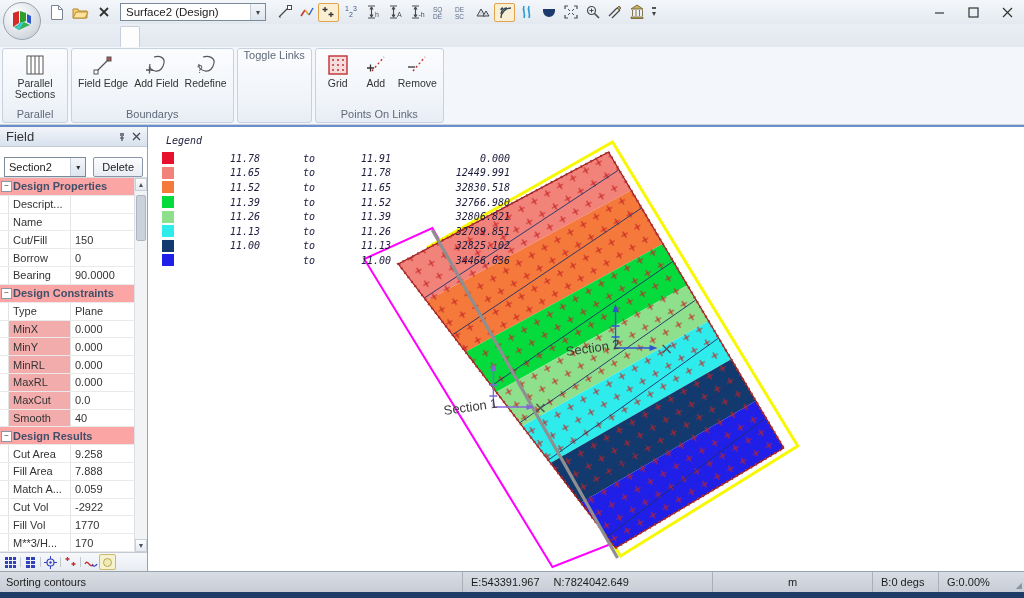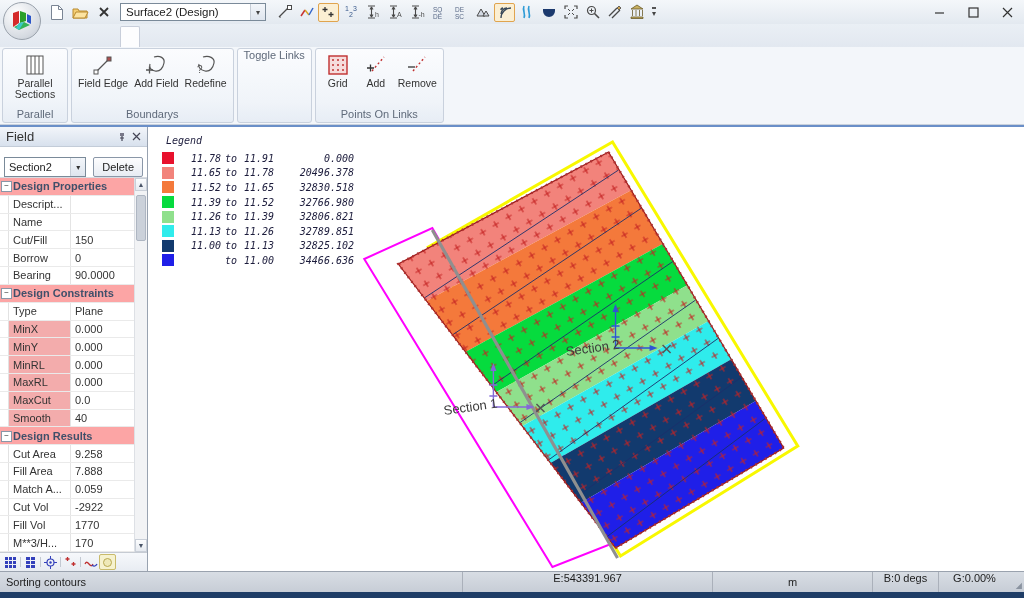--- a/index.html
+++ b/index.html
@@ -80,32 +80,32 @@
   .mbtn { width:17px; height:16px; display:flex; align-items:center; justify-content:center; border:1px solid transparent; }
   .mbtn.pressed { background:#F6F2CF; border-color:#C9BB6B; border-radius:2px; }
   .msep { width:1px; height:10px; background:#C3C9D2; margin:0 1px; }
 
   
   .canvas { flex:1; position:relative; background:#fff; overflow:hidden; }
   .canvas svg.map { position:absolute; inset:0; }
   .legend { position:absolute; left:14px; top:8px; font-family:"DejaVu Sans Mono", monospace; font-style:italic;
             font-size:10px; color:#1C1C3C; z-index:5; }
   .legend-title { margin-bottom:5px; padding-left:4px;font-style:italic; }
-  .legend-row { display:flex; align-items:center; height:14.6px; }
+  .legend-row { display:flex; align-items:center; height:14.6px;gap:39px; }
   .swatch { width:12px; height:12px; margin-right:14px; }
   .lcol { display:inline-block; }
   .lcol.low { width:33px; text-align:right; }
   .lcol.to { width:20px; text-align:center; }
   .lcol.high { width:33px; text-align:right; }
   .lcol.area { width:80px; text-align:right; }
 
   
   .statusbar { height:21px; background:linear-gradient(#D8DDE4,#C7CDD6); border-top:1px solid #9AA2AE;
                display:flex; align-items:center; font-size:11px; color:#1C1C1C; }
-  .scell { display:flex; align-items:center; height:100%; padding:0 8px; border-left:1px solid #AAB0BA;flex-direction:column; }
+  .scell { display:flex; align-items:center; height:100%; padding:0 8px; border-left:1px solid #AAB0BA; }
   .smsg { flex:1; padding-left:6px; }
   .sen { width:250px; gap:14px; }
   .sm { width:160px; justify-content:center; }
   .sb { width:66px; }
   .sg { width:72px; }
   .grip { width:14px; height:100%; display:flex; align-items:flex-end; justify-content:flex-end; padding:0 2px 2px 0; color:#8A93A0; font-size:8px; }
   .bottomstrip { height:6px; background:#1E3D66; }
 </style>
 </head>
 <body>
@@ -591,21 +591,21 @@
           <span class="lcol low">11.78</span>
           <span class="lcol to">to</span>
           <span class="lcol high">11.91</span>
           <span class="lcol area">0.000</span>
         </div>
           <div class="legend-row">
           <span class="swatch" style="background: rgb(242, 131, 123);"></span>
           <span class="lcol low">11.65</span>
           <span class="lcol to">to</span>
           <span class="lcol high">11.78</span>
-          <span class="lcol area">20496.378</span>
+          <span class="lcol area">12449.991</span>
         </div>
           <div class="legend-row">
           <span class="swatch" style="background: rgb(244, 121, 59);"></span>
           <span class="lcol low">11.52</span>
           <span class="lcol to">to</span>
           <span class="lcol high">11.65</span>
           <span class="lcol area">32830.518</span>
         </div>
           <div class="legend-row">
           <span class="swatch" style="background: rgb(6, 219, 62);"></span>

